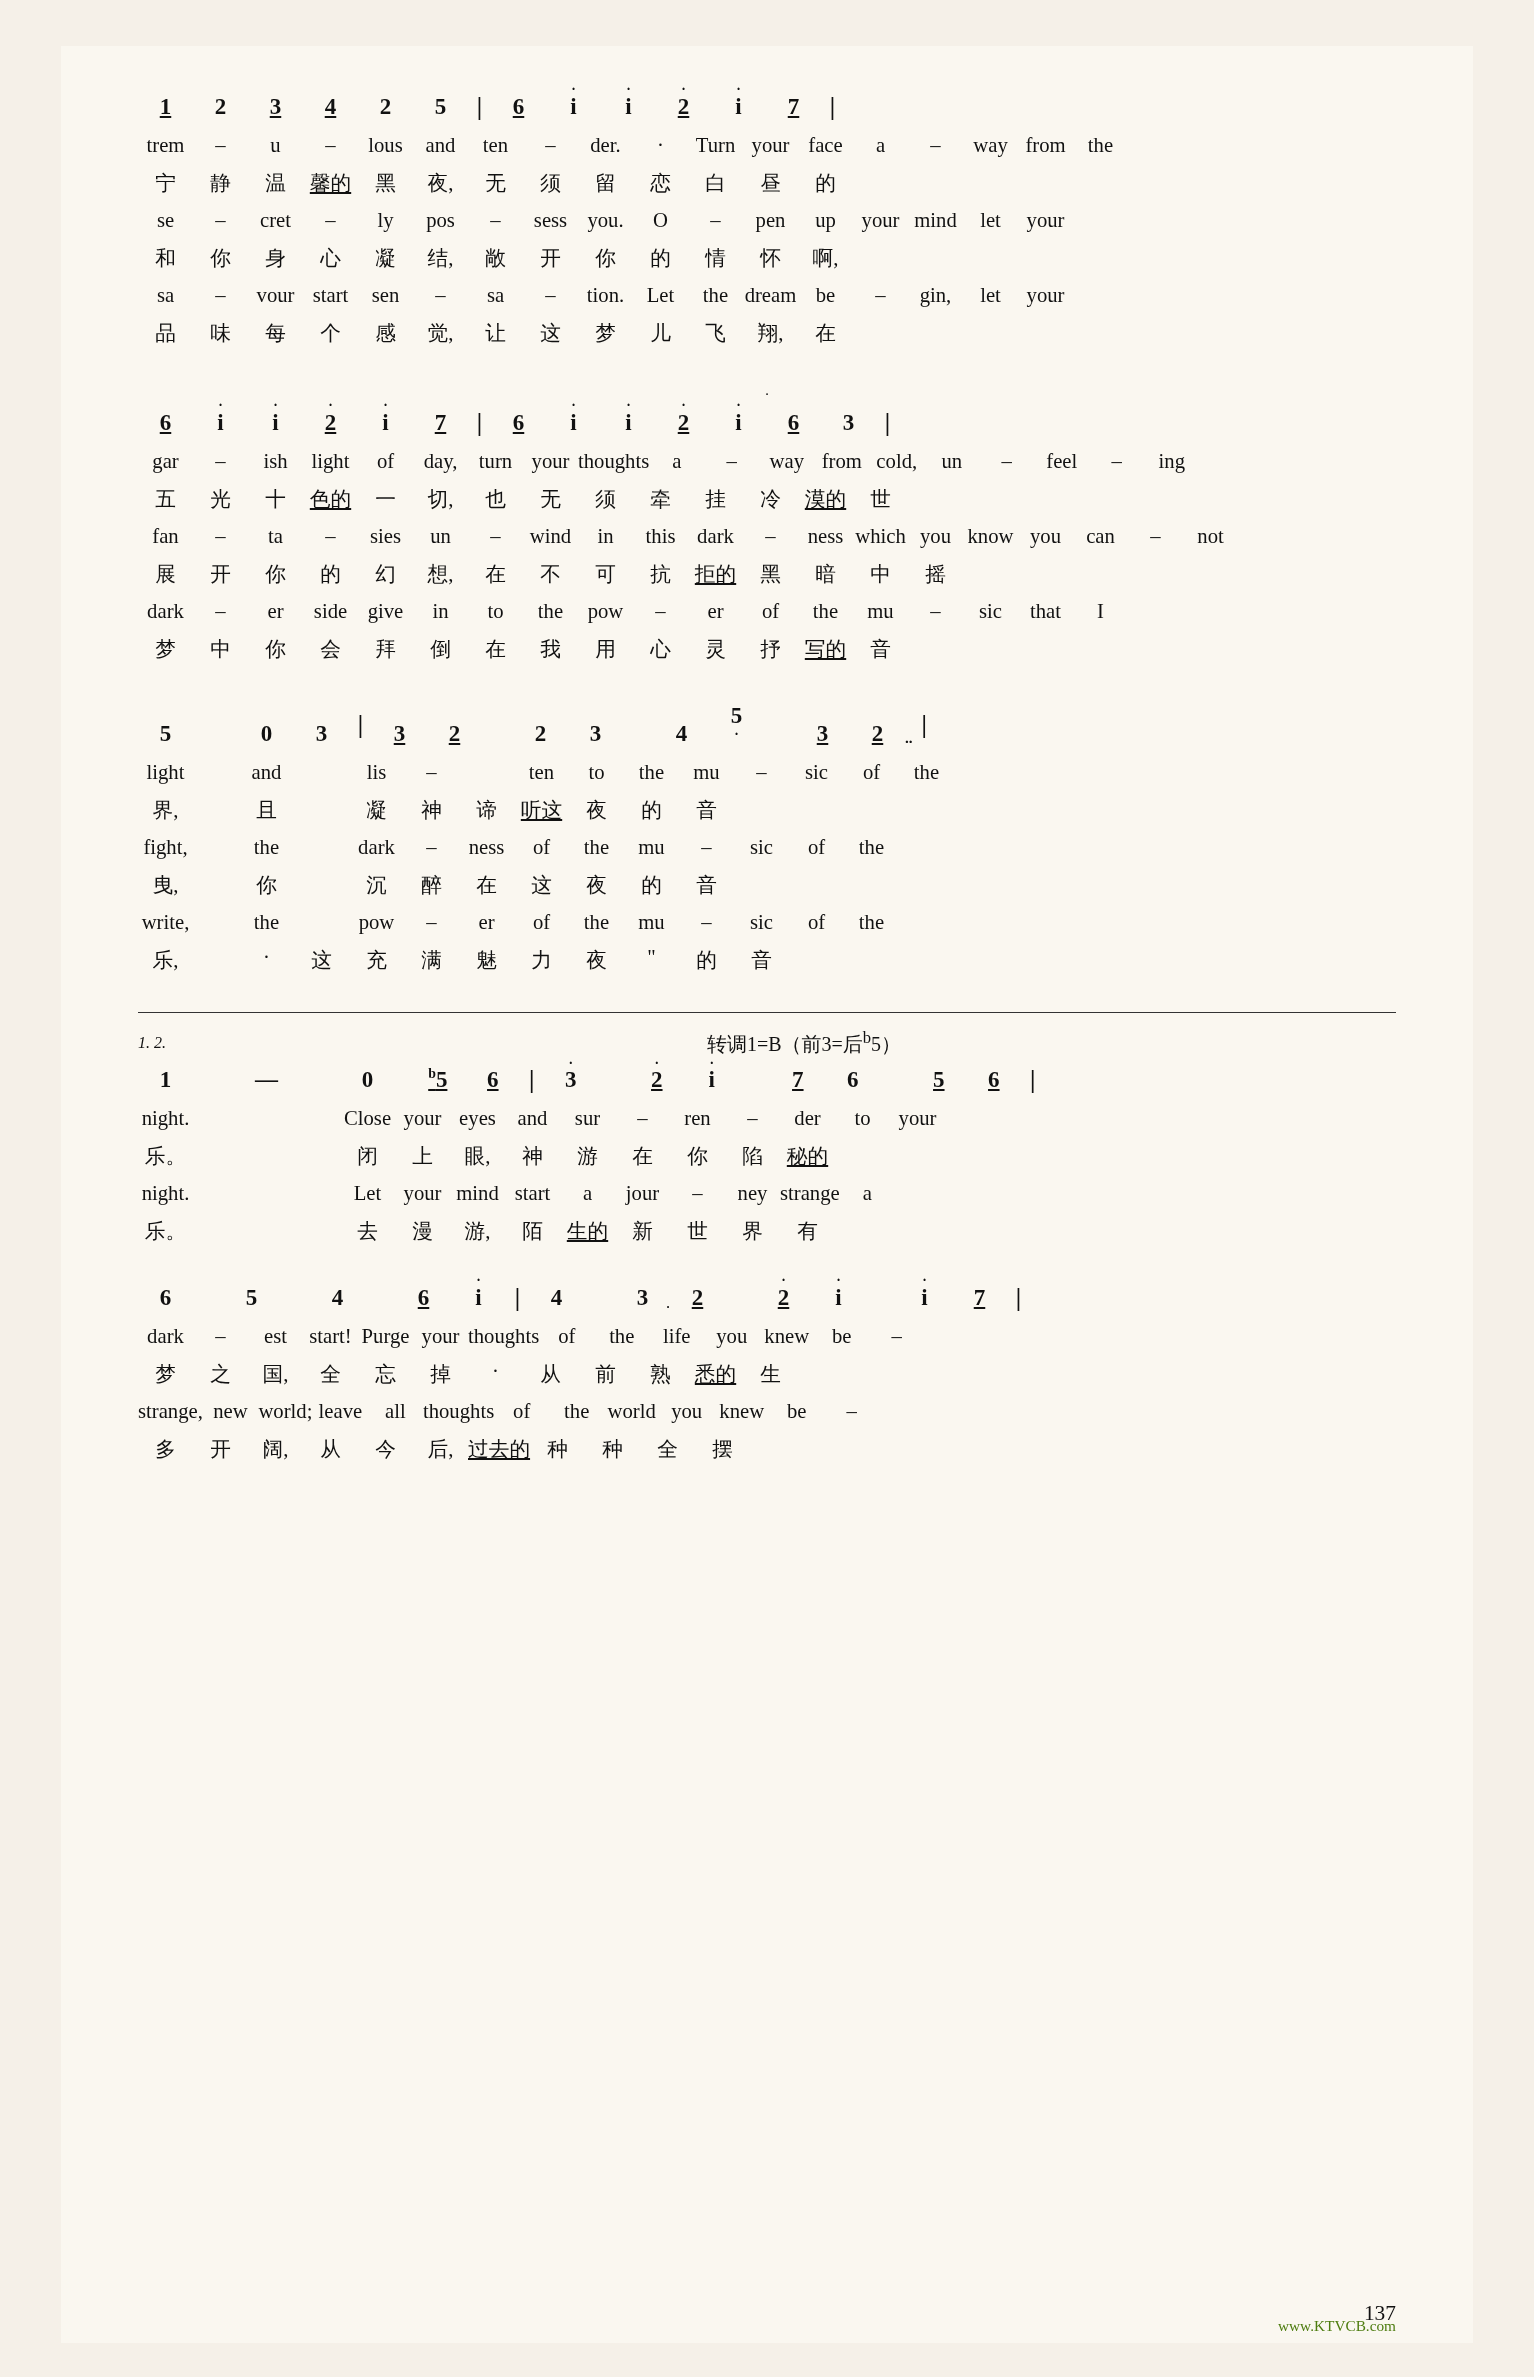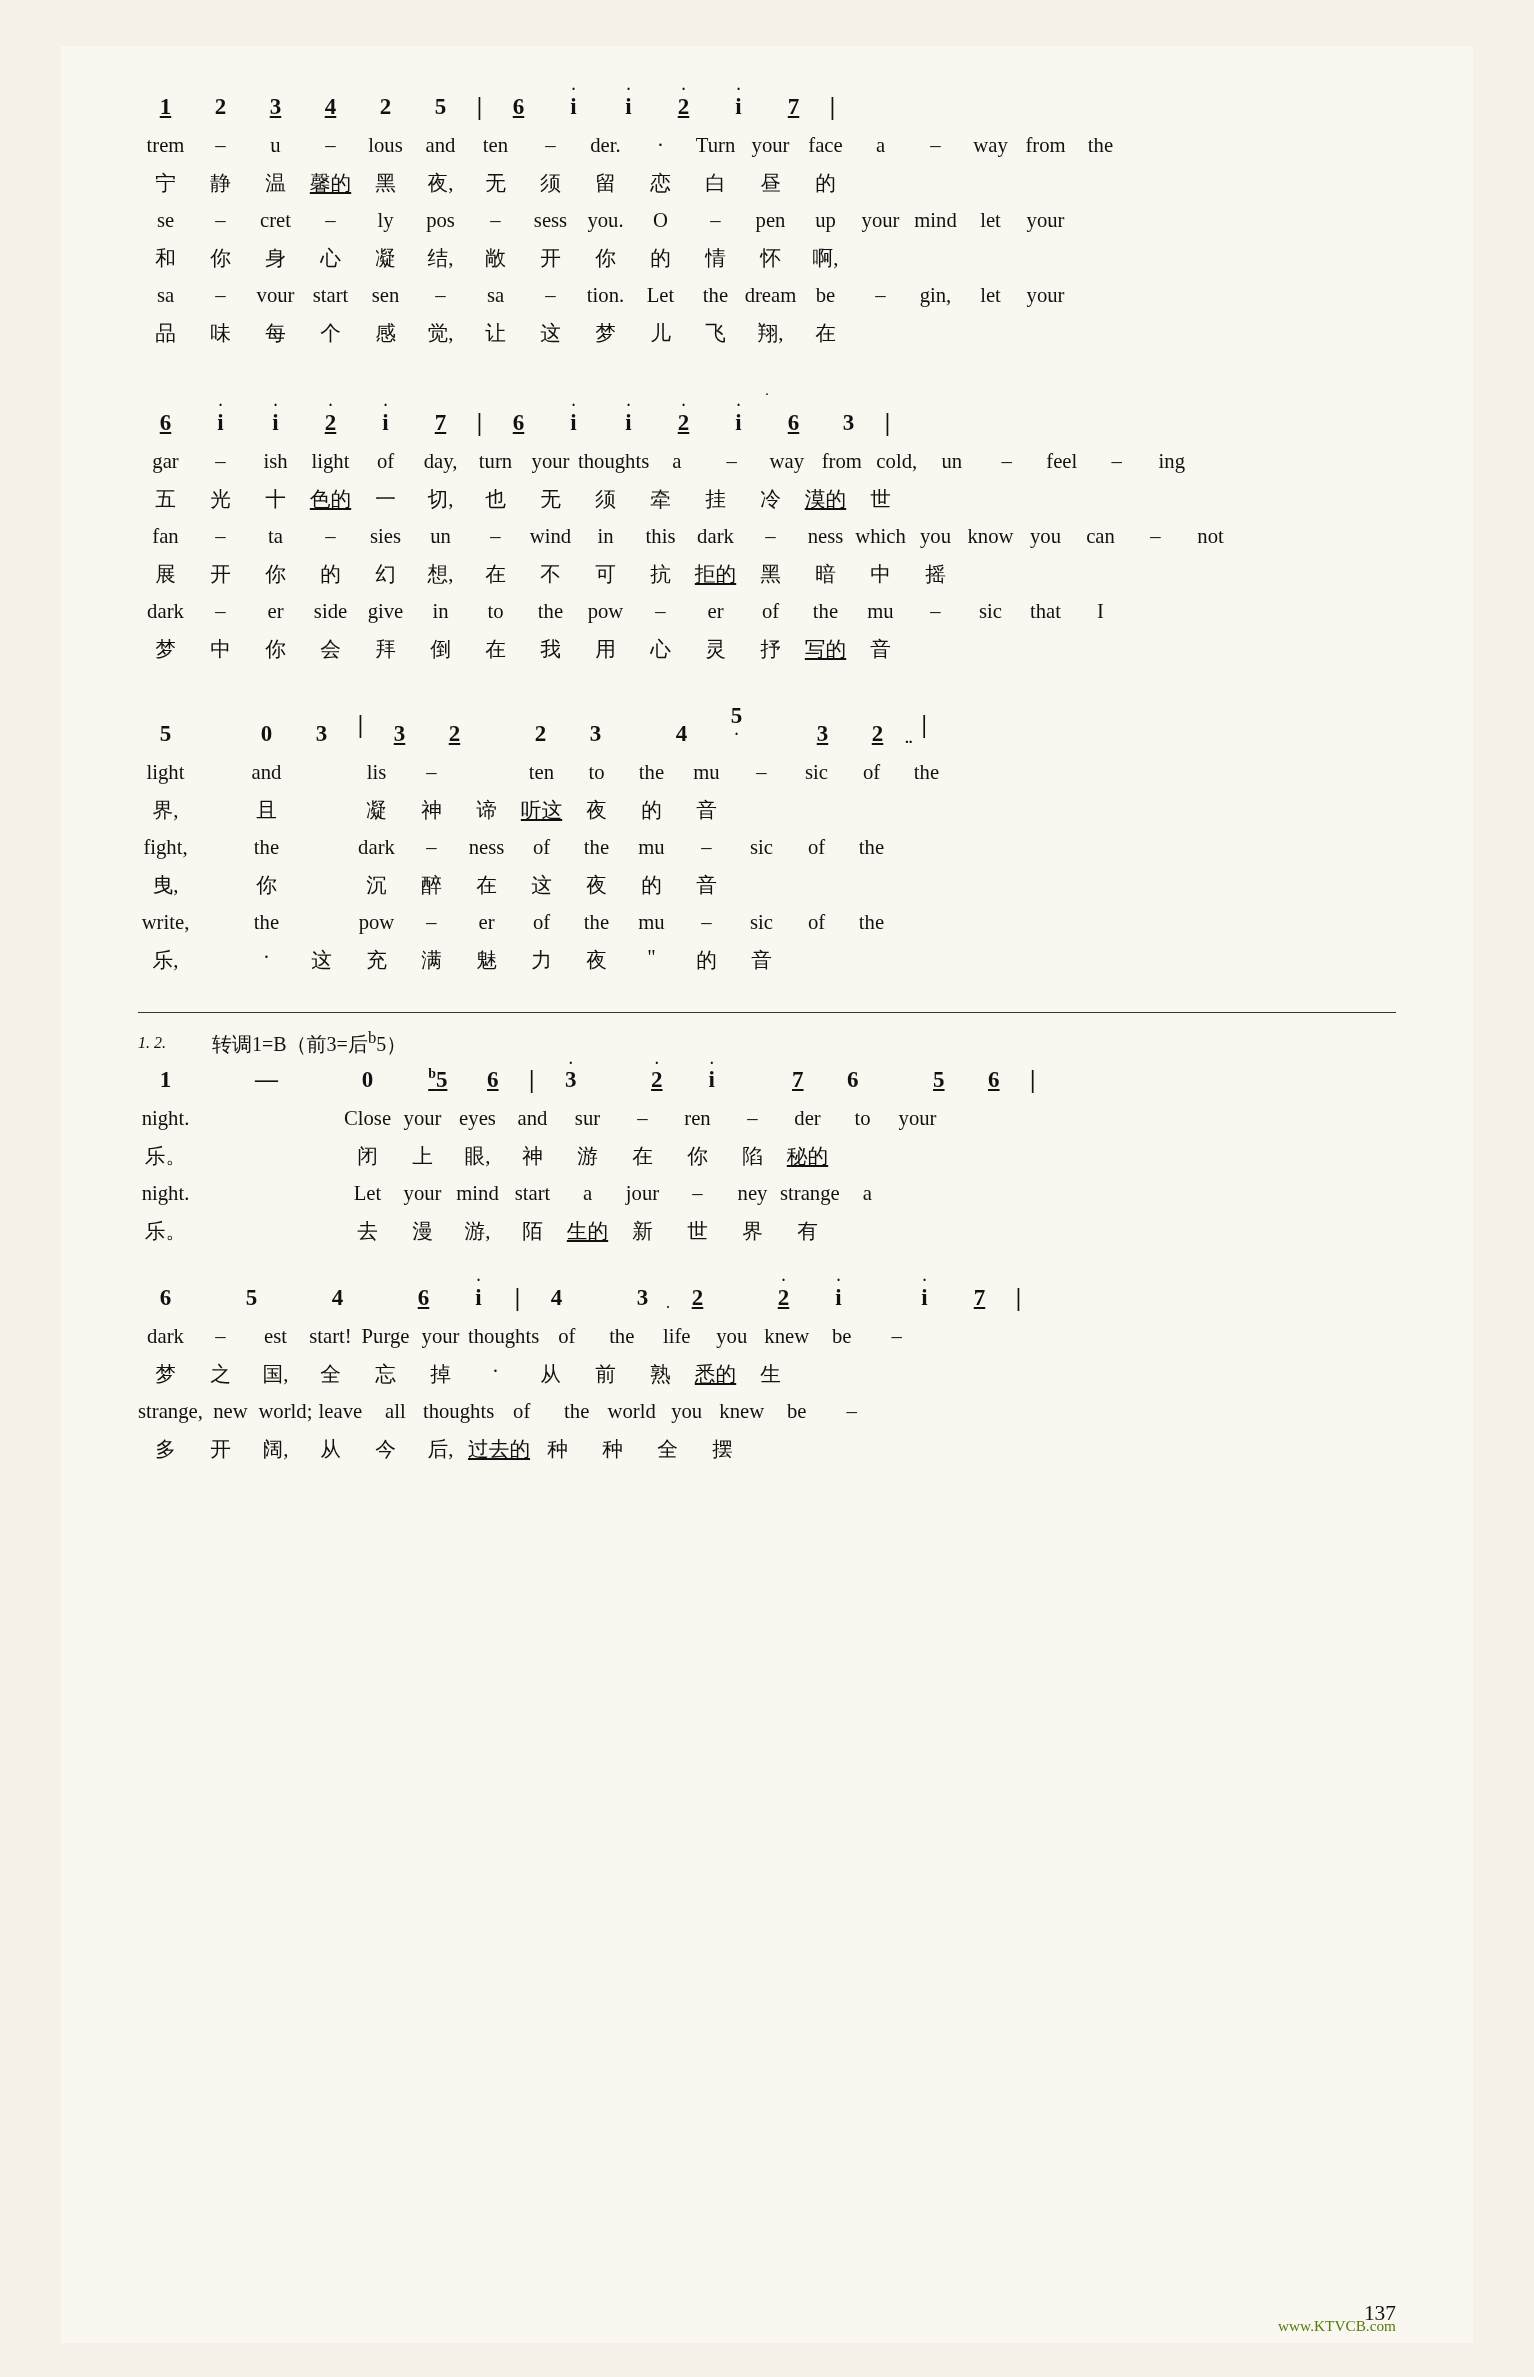--- a/index.html
+++ b/index.html
@@ -532,21 +532,21 @@
         <div class="lc">"</div>
         <div class="lc">的</div>
         <div class="lc">音</div>
     </div>
   </div>
 
   <div style="border-top:1.5px solid #333; margin:15.3px 0;"></div>
 
   <div style="display:flex; align-items:center; gap:46px; margin-bottom:7.7px;">
     <span style="font-size:16px; font-style:italic;">1. 2.</span>
-    <span style="font-size:20px; font-weight:normal; flex:1; ">转调1=B（前3=后<sup>b</sup>5）</span>
+    <span style="font-size:20px; font-weight:normal; flex:1; text-align:center;">转调1=B（前3=后<sup>b</sup>5）</span>
   </div>
 
   <div class="music-block">
     <div class="music-line">
       <div class="ml-cell">
           <span class="num">1</span>
         </div>
       <div class="ml-cell" style="min-width:46px;"></div>
       <div class="ml-cell">
           <span class="num">—</span>

